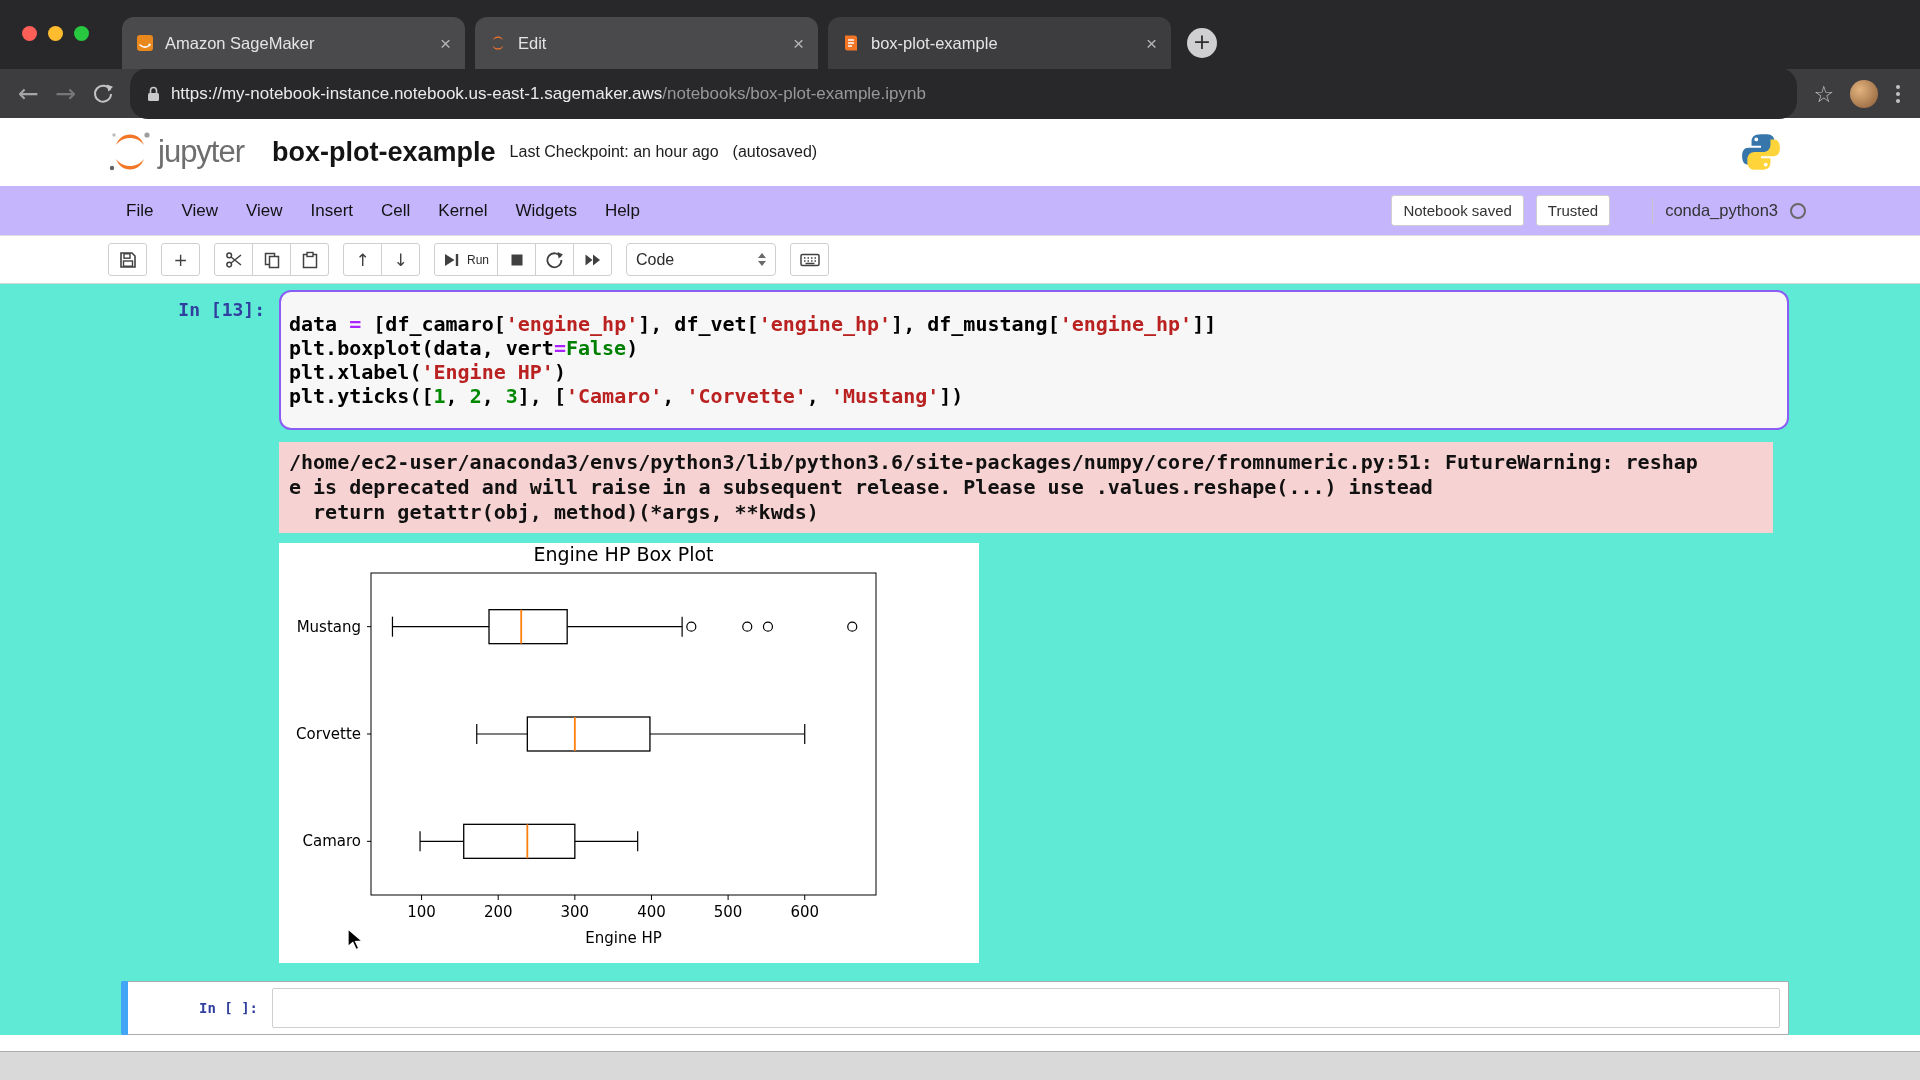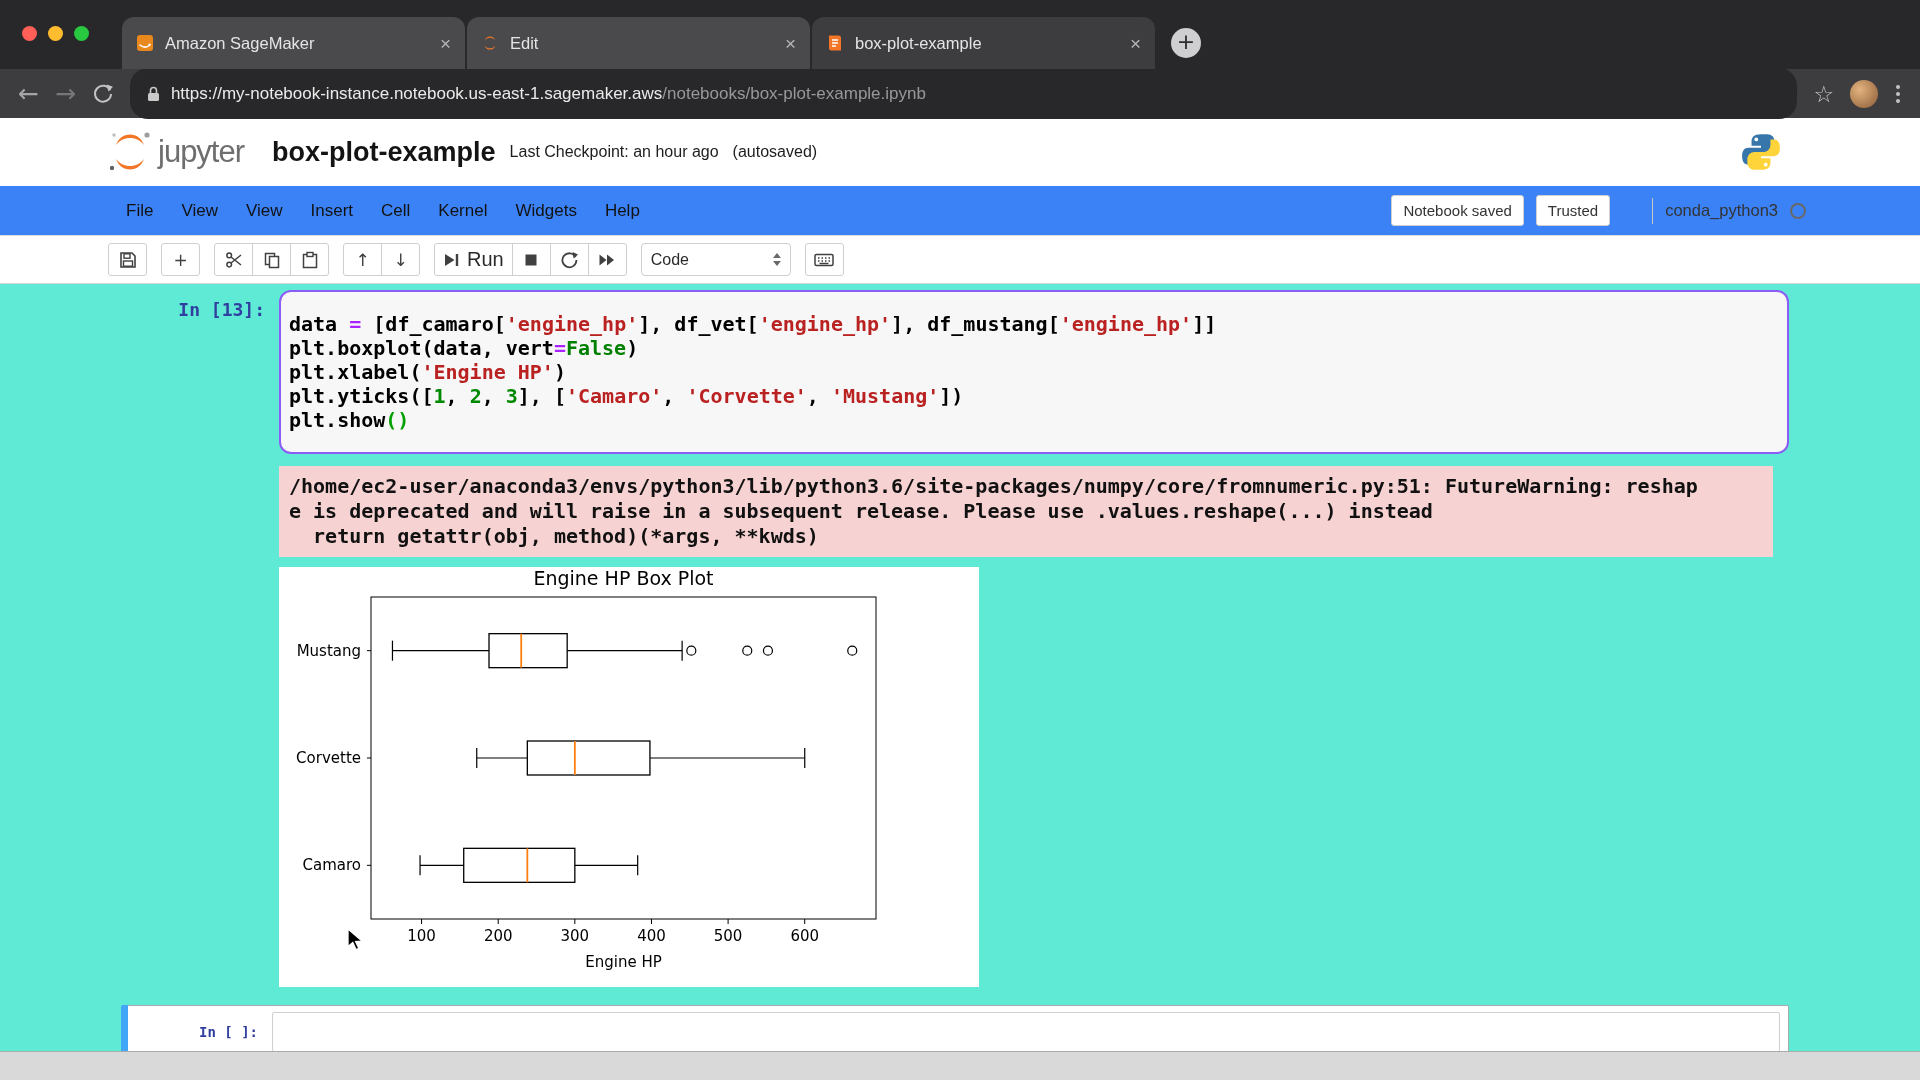--- a/index.html
+++ b/index.html
@@ -4,21 +4,21 @@
 <style>
   * { margin:0; padding:0; box-sizing:border-box; }
   html,body { width:1920px; height:1080px; overflow:hidden; background:#fff;
     font-family:"Liberation Sans", sans-serif; }
   .glyph { font-family:"DejaVu Sans", sans-serif; }
 
   
   .tab-strip { height:69px; background:#28282a; position:relative; display:flex; align-items:flex-end; }
   .traffic { position:absolute; left:22px; top:26px; display:flex; gap:11px; }
   .light { width:15px; height:15px; border-radius:50%; }
-  .tabs { display:flex; margin-left:122px; gap:2px;margin-top:32px; }
+  .tabs { display:flex; margin-left:122px; gap:10px;margin-top:32px; }
   .tab { width:343px; height:52px; border-radius:12px 12px 0 0; display:flex; align-items:center;
          padding:0 14px; gap:11px; }
   .tab.inactive { background:#4a4a4d; }
   .tab.active { background:#3d3d40; }
   .tab-title { flex:1; color:#e4e4e4; font-size:16.5px; white-space:nowrap; overflow:hidden; text-overflow:ellipsis; }
   .tab-close { color:#b5b5b7; font-size:19px; line-height:19px; }
   .newtab { width:30px; height:30px; border-radius:50%; background:#cfcfd1; color:#2e2e30;
             font-size:22px; line-height:28px; text-align:center; margin:0 0 11px 16px; }
 
   .url-row { height:49px; background:#3d3d40; display:flex; align-items:center; padding:0 18px; gap:16px; }
@@ -33,41 +33,41 @@
   .dots i { width:4px; height:4px; border-radius:50%; background:#c3c3c5; }
 
   
   .nb-header { height:68px; background:#fff; display:flex; align-items:center; padding:0 138px 0 106px; }
   .logo-text { font-size:31px; color:#6e6e6e; margin-left:4px; letter-spacing:-1px; }
   .nb-title { margin-left:28px; font-size:27px; font-weight:700; color:#141414; }
   .checkpoint { margin-left:14px; font-size:16px; color:#1d1d1d; }
   .autosave { margin-left:14px; font-size:16px; color:#1d1d1d; }
   .py-logo { margin-left:auto; }
 
-  .menu-row { height:50px; background:#3b82f6; border-bottom:1px solid #e1e1e1; display:flex;
+  .menu-row { height:50px; background:#c4b5fd; border-bottom:1px solid #e1e1e1; display:flex;
               align-items:center; padding:0 114px 0 112px; }
   .menu-item { font-size:17px; color:#121212; padding:8px 14px; cursor:default; }
   .status-group { margin-left:auto; display:flex; align-items:center; }
   .status-box { border:1px solid #cfcfcf; border-radius:3px; padding:6px 11px; font-size:15px;
                 color:#333; margin-left:12px; background:#fff; }
   .vsep { width:1px; height:26px; background:#c6c6c6; margin:0 12px 0 42px; }
   .kernel-name { font-size:16.5px; color:#333; margin-right:12px; }
   .kernel-ind { width:16px; height:16px; border:2px solid #686868; border-radius:50%; }
 
   
   .toolbar { height:48px; background:#fff; display:flex; align-items:center; padding:0 108px;
              border-bottom:1px solid #d6d6d6; box-shadow:0 1px 3px rgba(0,0,0,.07); }
   .btn-group { display:flex; margin-right:14px; }
   .tb-btn { height:33px; min-width:39px; background:#fff; border:1px solid #cfcfcf;
             display:flex; align-items:center; justify-content:center; color:#404040;
             font-size:17px; margin-left:-1px; padding:0 8px; }
   .btn-group .tb-btn:first-child { border-radius:3px 0 0 3px; margin-left:0; }
   .btn-group .tb-btn:last-child { border-radius:0 3px 3px 0; }
   .btn-group .tb-btn:only-child { border-radius:3px; }
-  .run-label { margin-left:7px; font-size:20px; color:#2b2b2b; }
+  .run-label { margin-left:7px; font-size:12px; color:#2b2b2b; }
   .cell-type { width:150px; height:33px; border:1px solid #cfcfcf; border-radius:4px; display:flex;
                align-items:center; justify-content:space-between; padding:0 9px; font-size:16px;
                color:#2b2b2b; margin-right:14px; background:#fff; }
   .updown { display:flex; flex-direction:column; gap:3px; }
   .tri-up { width:0; height:0; border-left:4px solid transparent; border-right:4px solid transparent;
             border-bottom:5px solid #6a6a6a; }
   .tri-down { width:0; height:0; border-left:4px solid transparent; border-right:4px solid transparent;
               border-top:5px solid #6a6a6a; }
 
   
@@ -288,21 +288,20 @@
 <div class="notebook">
 
   <div class="cell-row">
     <div class="prompt-col">In [13]:</div>
     <div class="input-box">
       <div id="code-lines">
           <div class="code-line"><span class="tok-n">data </span><span class="tok-o">=</span><span class="tok-n"> [df_camaro[</span><span class="tok-s">'engine_hp'</span><span class="tok-n">], df_vet[</span><span class="tok-s">'engine_hp'</span><span class="tok-n">], df_mustang[</span><span class="tok-s">'engine_hp'</span><span class="tok-n">]]</span></div>
           <div class="code-line"><span class="tok-n">plt.boxplot(data, vert</span><span class="tok-o">=</span><span class="tok-kw">False</span><span class="tok-n">)</span></div>
           <div class="code-line"><span class="tok-n">plt.xlabel(</span><span class="tok-s">'Engine HP'</span><span class="tok-n">)</span></div>
           <div class="code-line"><span class="tok-n">plt.yticks([</span><span class="tok-num">1</span><span class="tok-n">, </span><span class="tok-num">2</span><span class="tok-n">, </span><span class="tok-num">3</span><span class="tok-n">], [</span><span class="tok-s">'Camaro'</span><span class="tok-n">, </span><span class="tok-s">'Corvette'</span><span class="tok-n">, </span><span class="tok-s">'Mustang'</span><span class="tok-n">])</span></div>
-          <div class="code-line"><span class="tok-n">plt.show</span><span class="tok-br">()</span></div>
         </div>
     </div>
   </div>
 
   <div class="cell-row">
     <div class="prompt-col"></div>
     <div class="output-col">
       <div class="warning" id="warning-box">
           <div>/home/ec2-user/anaconda3/envs/python3/lib/python3.6/site-packages/numpy/core/fromnumeric.py:51: FutureWarning: reshap</div>
           <div>e is deprecated and will raise in a subsequent release. Please use .values.reshape(...) instead</div>

